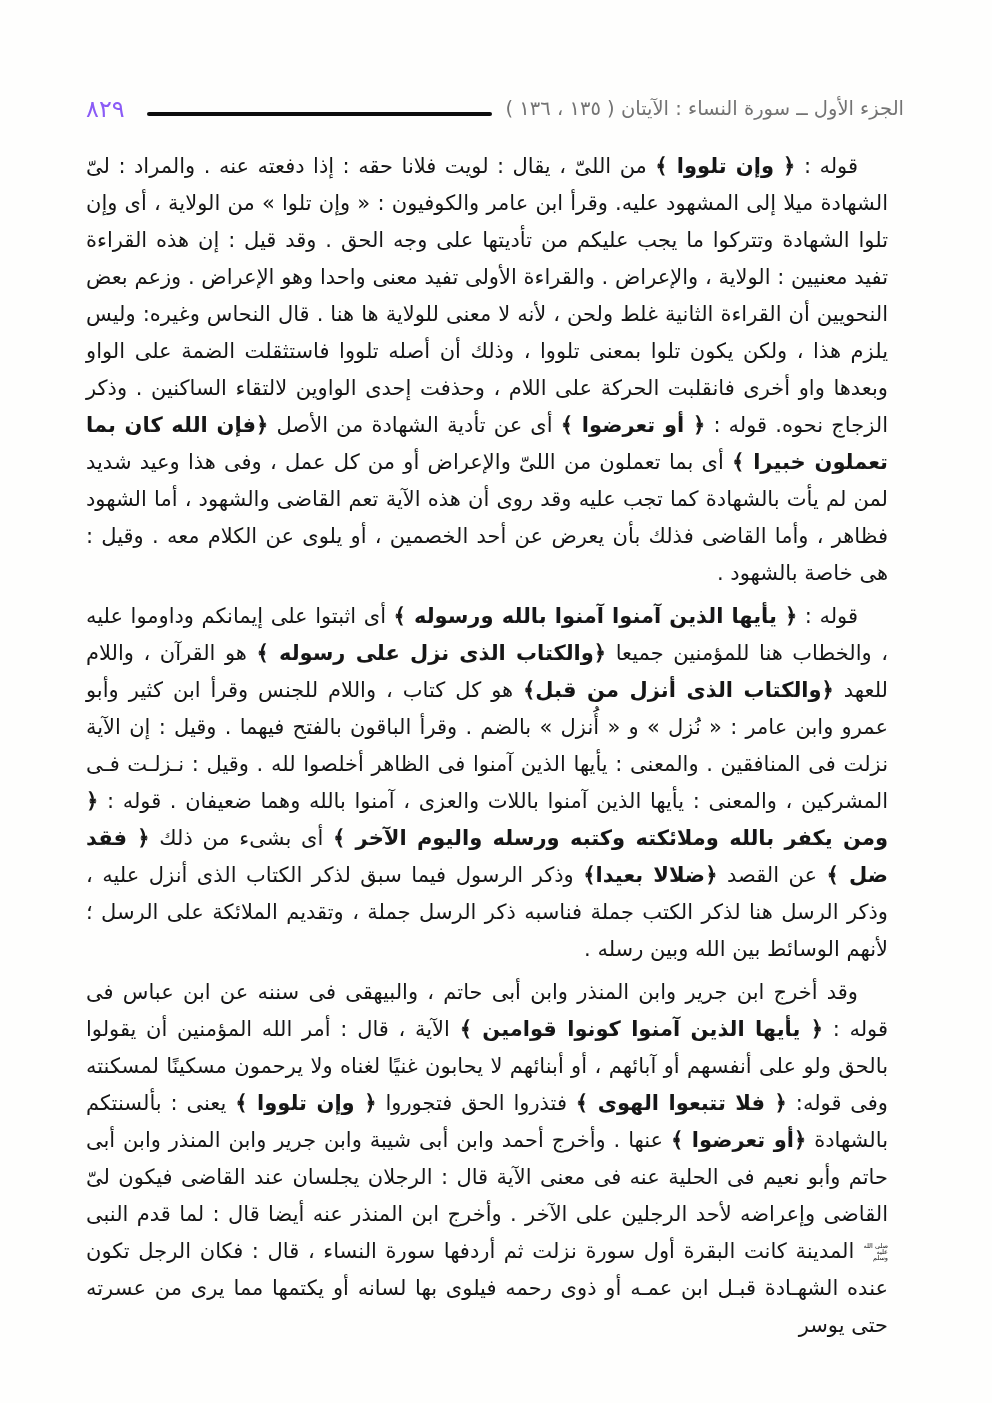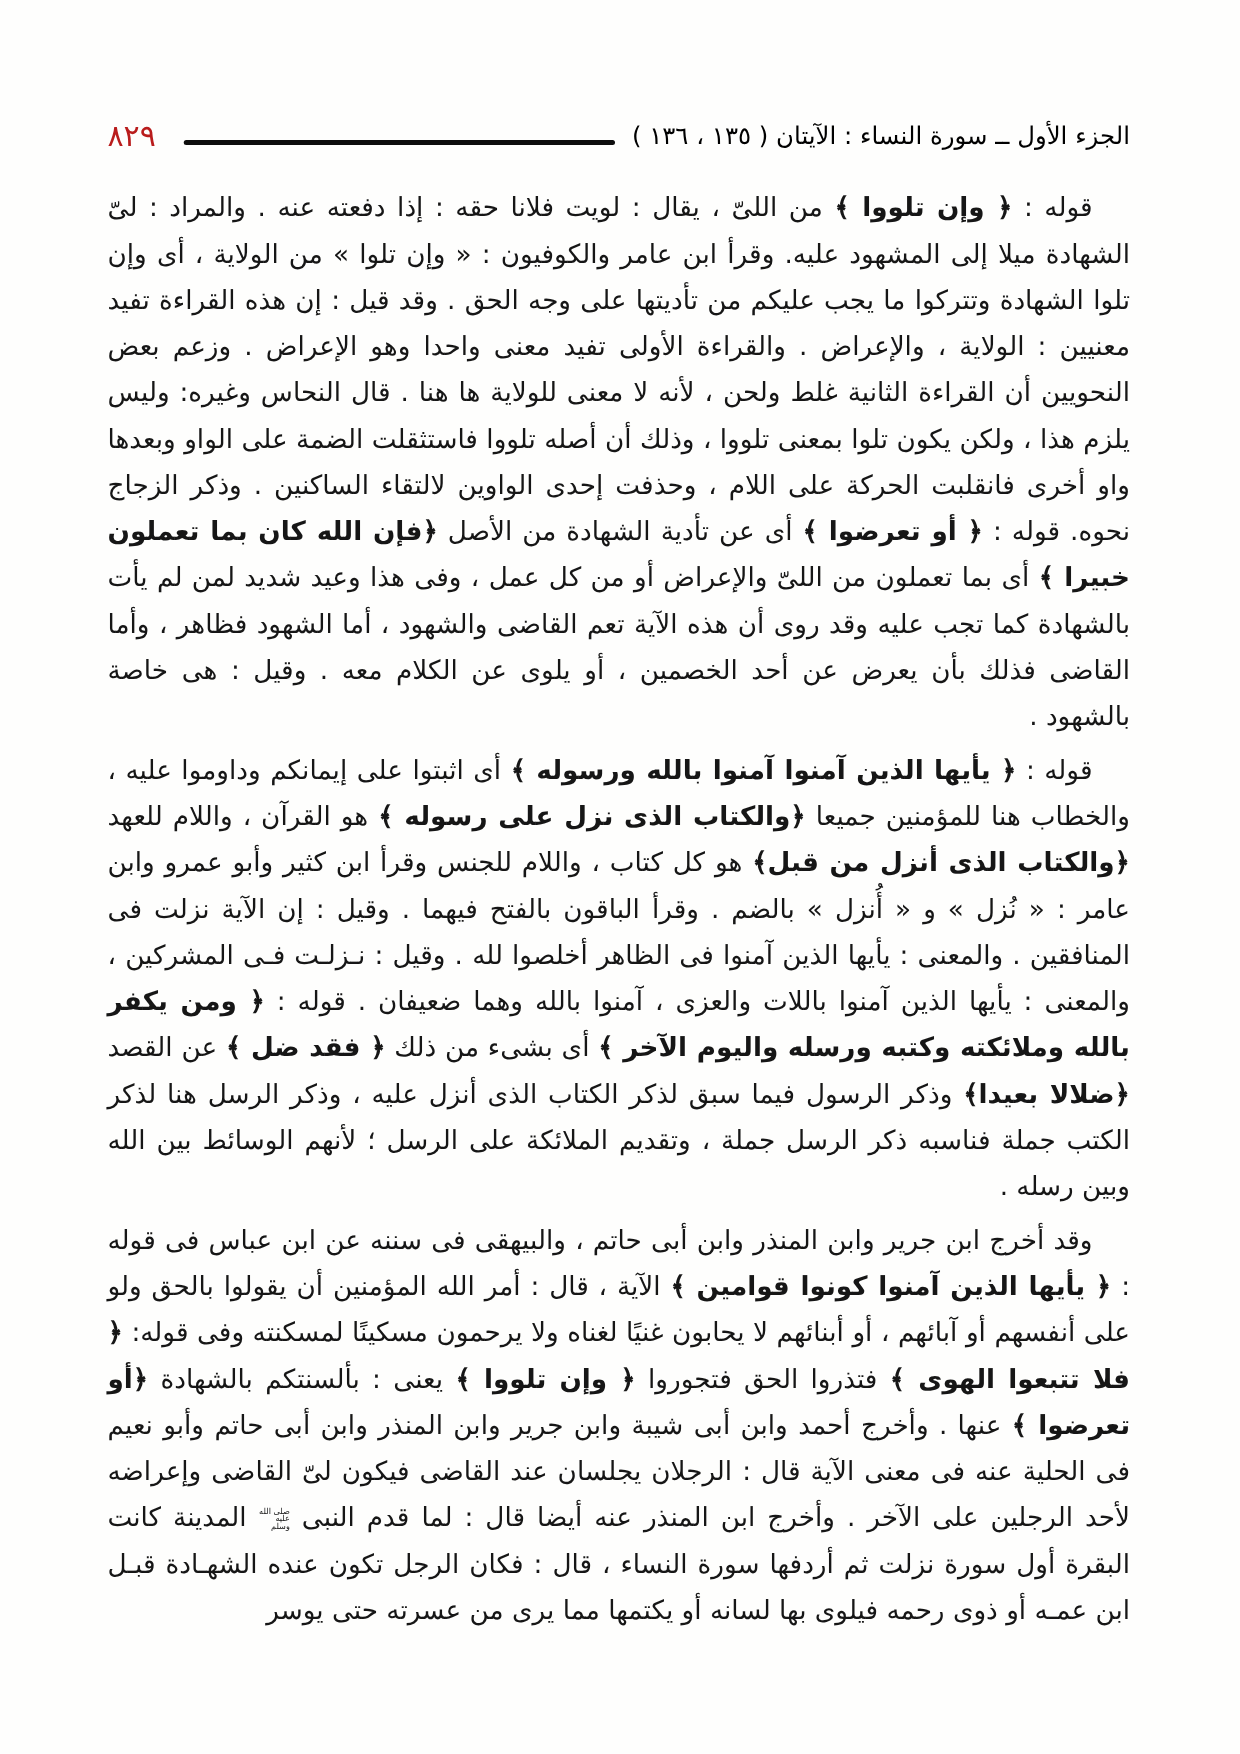--- a/index.html
+++ b/index.html
@@ -23,48 +23,48 @@
     right: 88px;
     left: 86px;
     display: flex;
     direction: rtl;
     align-items: flex-start;
   }
   .header-title {
     font-size: 19.5px;
     line-height: 30px;
     white-space: nowrap;
-    color: #000000;
+    color: #737373;
   }
   .header-rule {
     flex: 1 1 auto;
     height: 4px;
     background: #0d0d0d;
     border-radius: 2px;
     margin: 18px 14px 0 22px;
     min-width: 60px;
   }
   .page-number {
     font-size: 24px;
     line-height: 30px;
-    color: #b91c1c;
+    color: #8b5cf6;
     letter-spacing: 2px;
   }
   .content {
     position: absolute;
     top: 148px;
     right: 88px;
     width: 818px;
     direction: rtl;
     text-align: justify;
     font-size: 21px;
     line-height: 37px;
   }
   .para {
-    margin: 0 0 6px 0;
+    margin: 0 16px 6px 0;
     text-indent: 30px;
   }
   .q {
     font-weight: bold;
   }
   .run {
     font-weight: normal;
   }
   .saw {
     display: inline-block;

